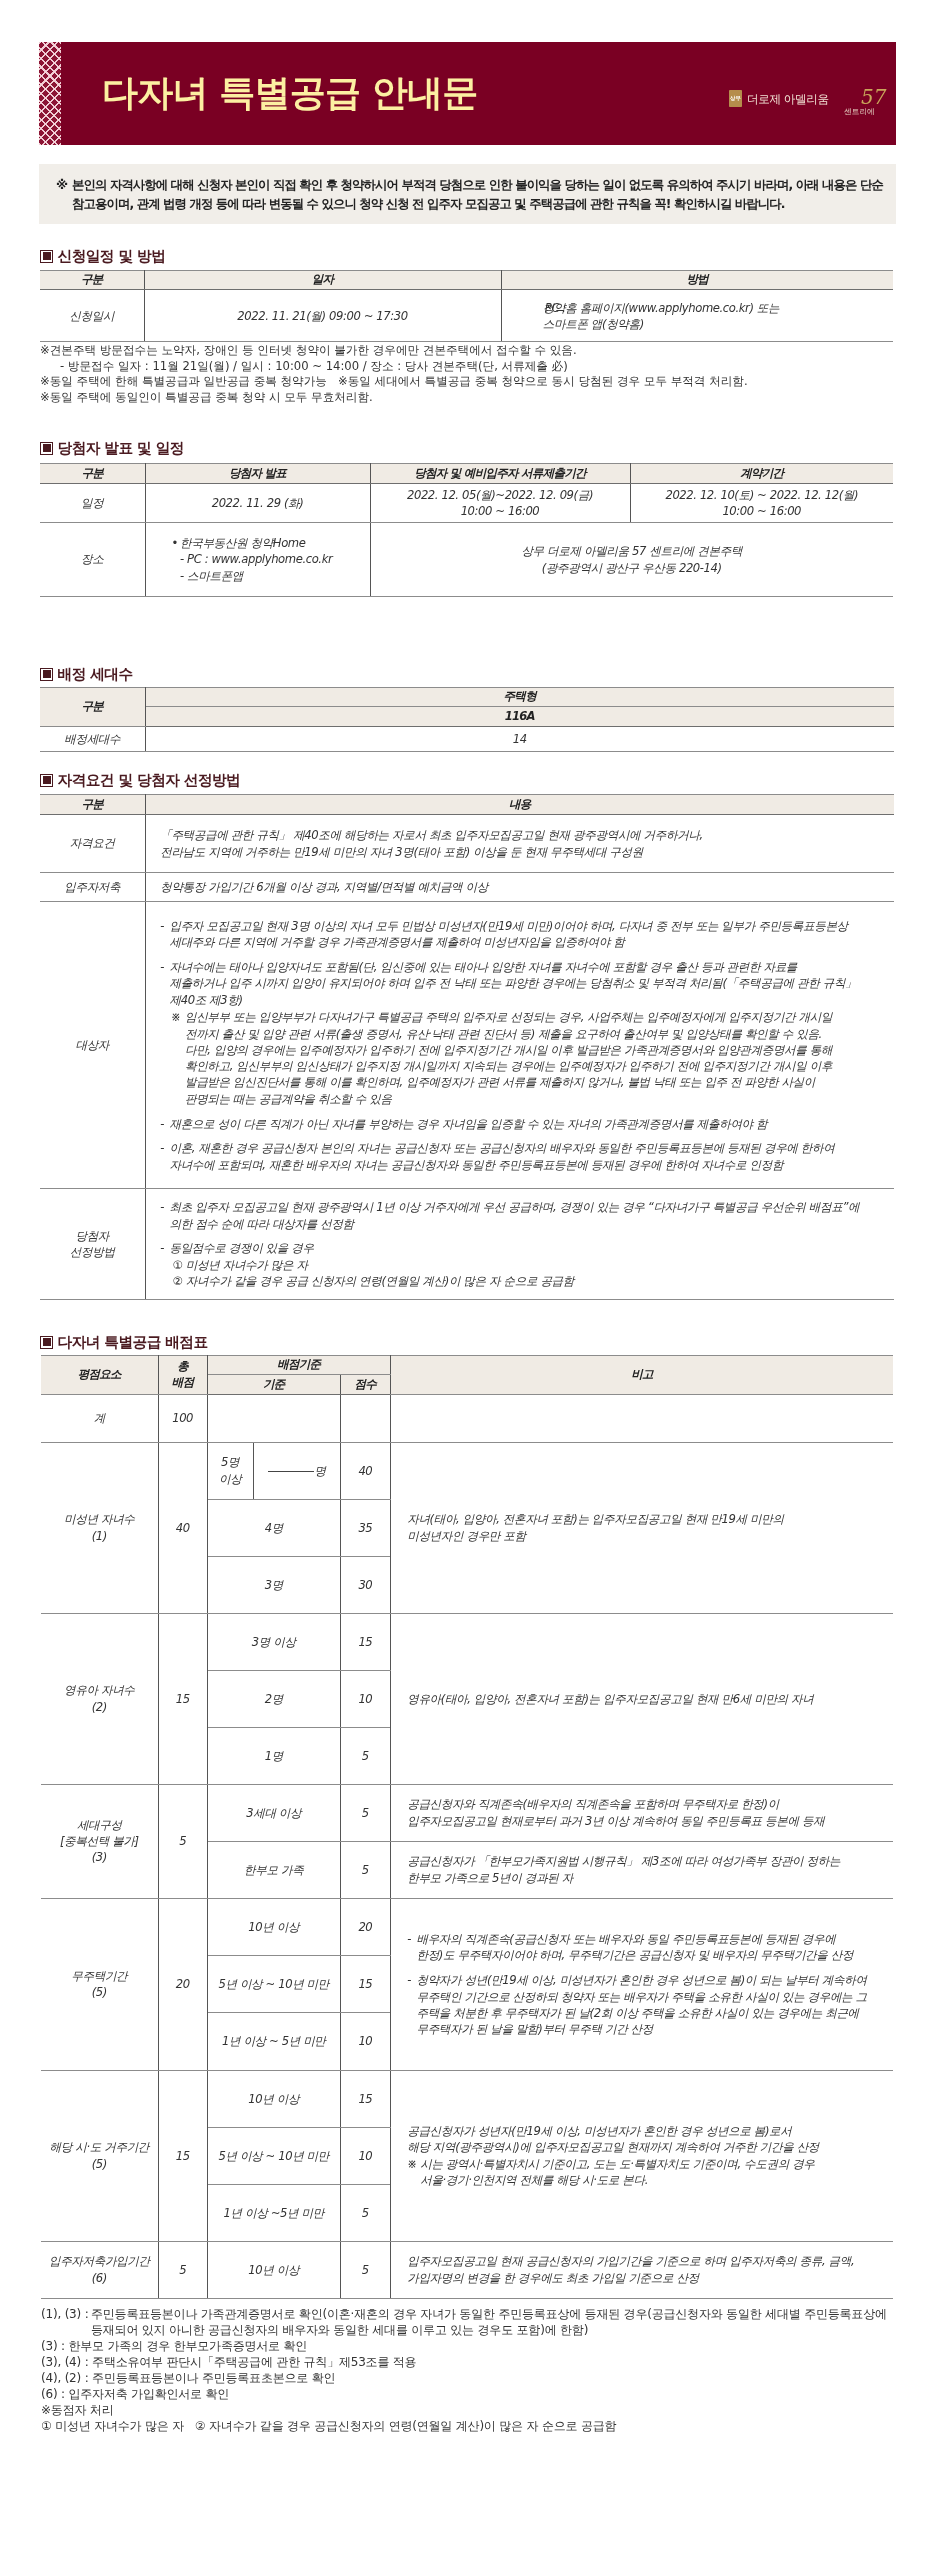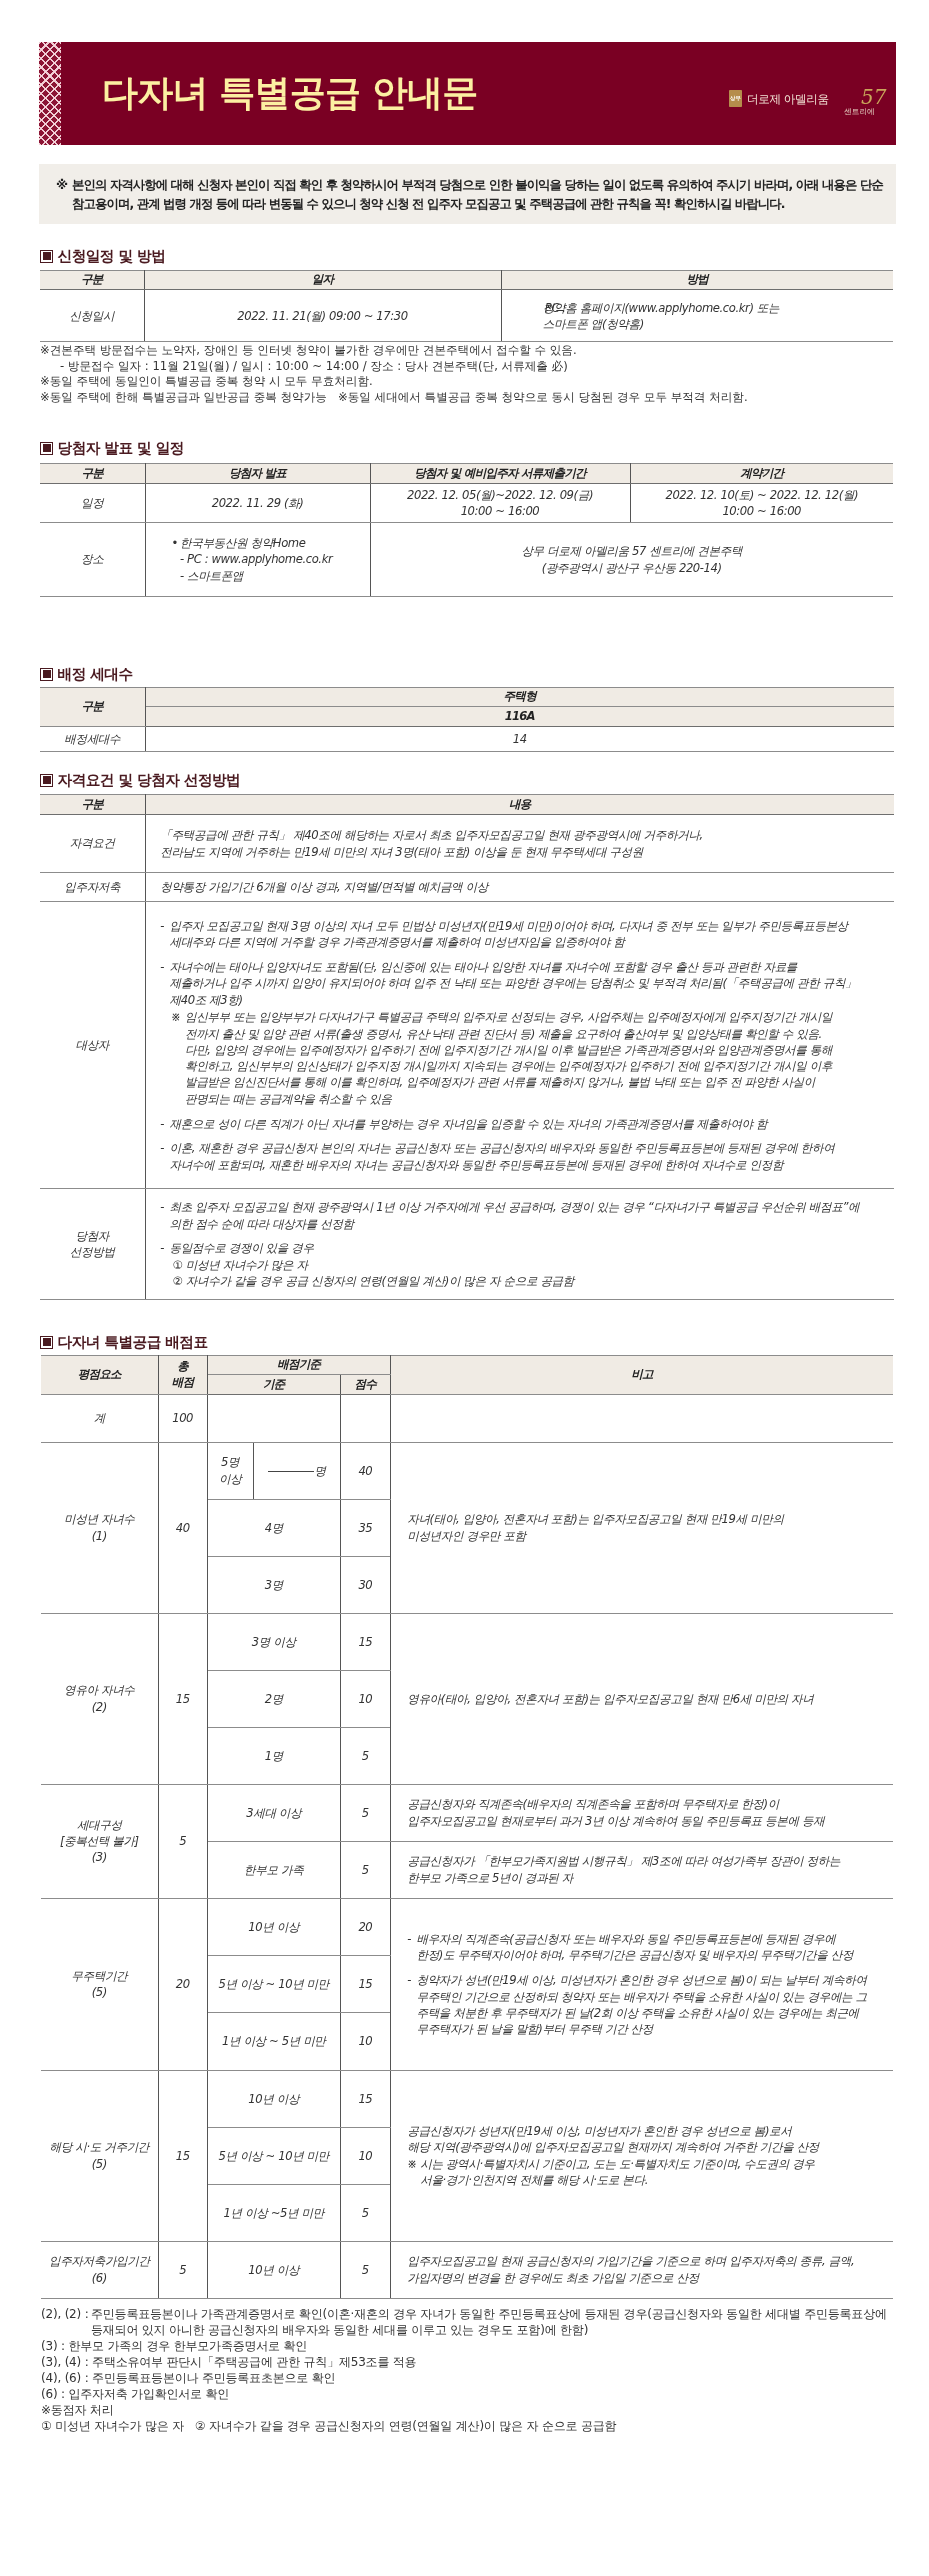--- a/index.html
+++ b/index.html
@@ -112,22 +112,22 @@
           <div class="ln">청약홈 홈페이지(www.applyhome.co.kr) 또는
 스마트폰 앱(청약홈)</div>
         </div>
       </td>
     </tr>
   </tbody>
 </table>
 <div class="notes">
   <div class="ln">※견본주택 방문접수는 노약자, 장애인 등 인터넷 청약이 불가한 경우에만 견본주택에서 접수할 수 있음.</div>
   <div class="ln indent">- 방문접수 일자 : 11월 21일(월) / 일시 : 10:00 ~ 14:00 / 장소 : 당사 견본주택(단, 서류제출 必)</div>
+  <div class="ln">※동일 주택에 한해 특별공급과 일반공급 중복 청약가능   ※동일 세대에서 특별공급 중복 청약으로 동시 당첨된 경우 모두 부적격 처리함.</div>
   <div class="ln">※동일 주택에 동일인이 특별공급 중복 청약 시 모두 무효처리함.</div>
-  <div class="ln">※동일 주택에 한해 특별공급과 일반공급 중복 청약가능   ※동일 세대에서 특별공급 중복 청약으로 동시 당첨된 경우 모두 부적격 처리함.</div>
 </div>
 
 <div class="sec-title" style="top:438px">
   <span class="sec-icon"></span>
   <span>당첨자 발표 및 일정</span>
 </div>
 <table class="tbl" style="top:463px;left:40px;width:853px">
   <colgroup>
       <col style="width:105px">
       <col style="width:225px">
@@ -424,24 +424,24 @@
       <td colspan="2">10년 이상</td>
       <td>5</td>
       <td class="rm ln">입주자모집공고일 현재 공급신청자의 가입기간을 기준으로 하며 입주자저축의 종류, 금액,
 가입자명의 변경을 한 경우에도 최초 가입일 기준으로 산정</td>
     </tr>
   </tbody>
 </table>
 
 <div class="footnotes">
   <div class="fn-hang">
-    <span class="mk">(2), (2) :</span>
+    <span class="mk">(1), (3) :</span>
     <div class="ln">주민등록표등본이나 가족관계증명서로 확인(이혼·재혼의 경우 자녀가 동일한 주민등록표상에 등재된 경우(공급신청자와 동일한 세대별 주민등록표상에
 등재되어 있지 아니한 공급신청자의 배우자와 동일한 세대를 이루고 있는 경우도 포함)에 한함)</div>
   </div>
   <div class="ln">(3) : 한부모 가족의 경우 한부모가족증명서로 확인</div>
   <div class="ln">(3), (4) : 주택소유여부 판단시「주택공급에 관한 규칙」제53조를 적용</div>
-  <div class="ln">(4), (6) : 주민등록표등본이나 주민등록표초본으로 확인</div>
+  <div class="ln">(4), (2) : 주민등록표등본이나 주민등록표초본으로 확인</div>
   <div class="ln">(6) : 입주자저축 가입확인서로 확인</div>
   <div class="ln">※동점자 처리</div>
   <div class="ln">① 미성년 자녀수가 많은 자   ② 자녀수가 같을 경우 공급신청자의 연령(연월일 계산)이 많은 자 순으로 공급함</div>
 </div>
 
 
 </body></html>

